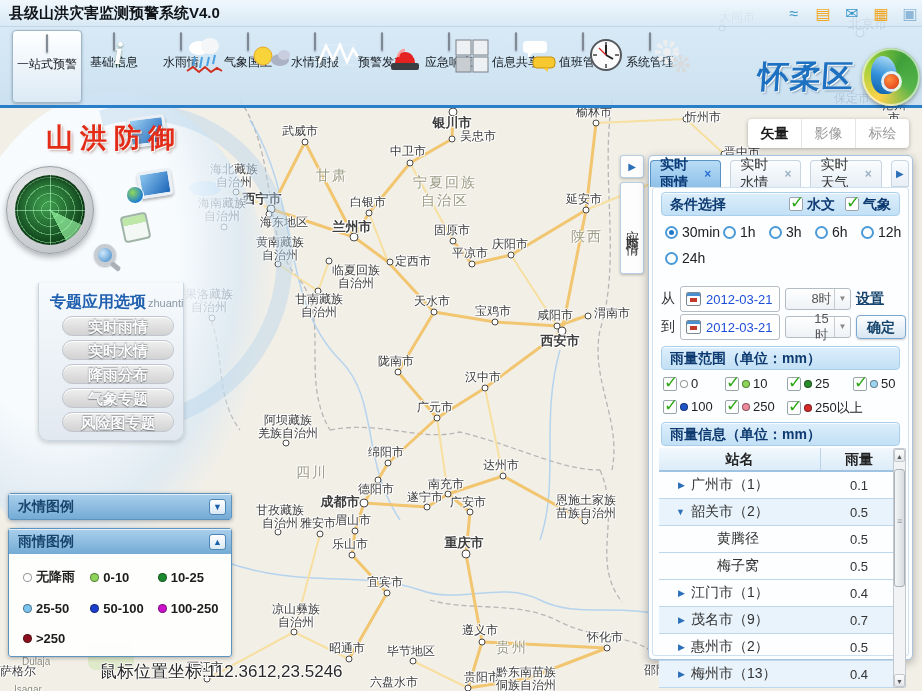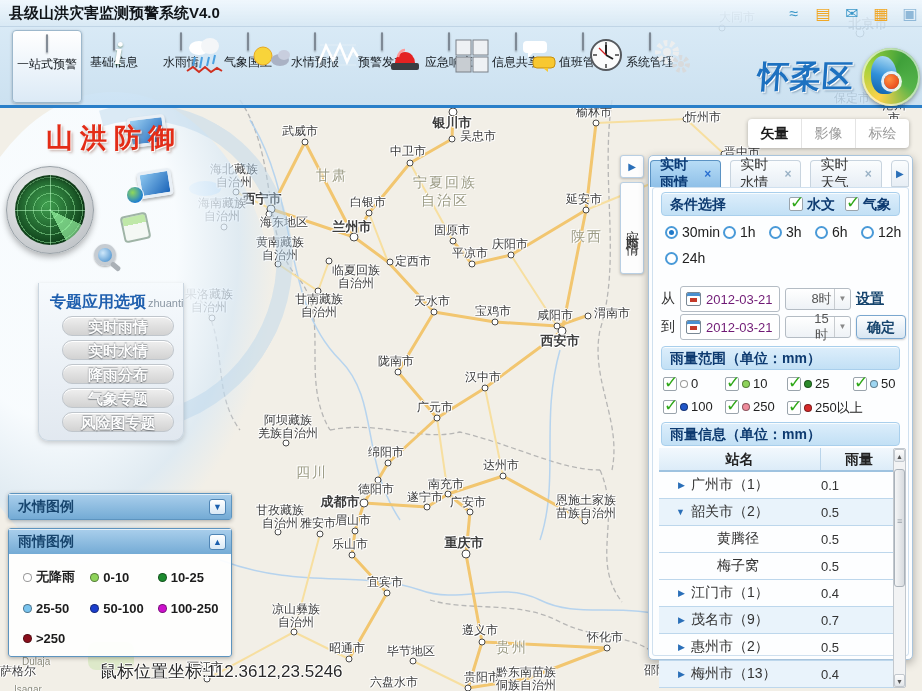--- a/index.html
+++ b/index.html
@@ -145,21 +145,21 @@
     font-size:14px;font-weight:bold;color:#0d3a70;line-height:22px;padding:0 8px;display:flex;align-items:center;}
   .chk{display:inline-block;width:14px;height:14px;background:#fff;border:1px solid #9aa4ac;border-radius:2px;position:relative;cursor:pointer;}
   .chk::after{content:"✓";position:absolute;left:0px;top:-6px;font-size:17px;font-weight:bold;color:#2fa818;
     text-shadow:1px 1px 0 rgba(255,255,255,.7);}
   .radio{display:inline-block;width:13px;height:13px;border-radius:50%;border:2px solid #4a9ad8;background:#fff;position:relative;cursor:pointer;}
   .radio.sel::after{content:"";position:absolute;left:2px;top:2px;width:5px;height:5px;border-radius:50%;background:#1e78c8;}
   .ritem{position:absolute;display:flex;align-items:center;gap:4px;font-size:14px;color:#222;}
 
   .frow{position:absolute;left:8px;display:flex;align-items:center;gap:5px;font-size:14px;color:#333;}
   .datefield{width:100px;height:22px;border:1px solid #b4bcc4;border-radius:3px;background:#fff;display:flex;align-items:center;
-    gap:5px;padding:12px 5px;font-size:13px;color:#701a75;}
+    gap:5px;padding:12px 5px;font-size:13px;color:#1d4ed8;}
   .cal{display:inline-block;width:15px;height:14px;background:#fff;border:1px solid #7a8894;border-radius:2px;
     box-shadow:inset 0 3px 0 #4a90d0;position:relative;}
   .cal::after{content:"";position:absolute;left:3px;bottom:3px;width:7px;height:4px;background:#c43a2a;}
   .ddfield{width:66px;height:22px;border:1px solid #b4bcc4;border-radius:3px;background:linear-gradient(180deg,#fff,#eef2f6);
     display:flex;align-items:center;font-size:13px;color:#555;cursor:pointer;padding-left:23px;}
   .ddfield .v{flex:1;text-align:center;}
   .ddfield .a{width:16px;border-left:1px solid #c8ccd0;text-align:center;font-size:8px;color:#888;line-height:20px;}
   #setlink{font-size:14px;font-weight:bold;color:#17456e;text-decoration:underline;cursor:pointer;}
   #okbtn{width:50px;height:24px;border:1px solid #7aa7cf;border-radius:4px;font-size:14px;font-weight:bold;color:#17456e;
     background:linear-gradient(180deg,#fefefe,#d8e6f2);box-shadow:0 1px 2px rgba(0,0,0,.2);cursor:pointer;text-align:center;line-height:22px;}
@@ -169,21 +169,21 @@
   #tbl{position:absolute;left:6px;top:260px;width:238px;}
   #tbl .thead{height:24px;display:flex;background:linear-gradient(180deg,#f2f8fd,#dcecf8);border-bottom:2px solid #9fc3e0;
     font-size:14px;font-weight:bold;color:#222;}
   #tbl .thead .c1{width:162px;text-align:center;line-height:23px;border-right:1px solid #b9d4ea;}
   #tbl .thead .c2{flex:1;text-align:center;line-height:23px;}
   .trow{height:27px;display:flex;align-items:center;border-bottom:1px solid #bdd7ec;font-size:14px;color:#333;cursor:pointer;}
   .trow.alt{background:#e9f3fb;}
   .trow .arr{width:26px;text-align:right;font-size:9px;color:#2a6fb8;}
   .trow .nm{flex:1;padding-left:6px;}
   .trow.child .nm{padding-left:32px;}
-  .trow .vl{width:76px;text-align:left;font-size:13px;}
+  .trow .vl{width:76px;text-align:center;font-size:13px;}
   #sbar{position:absolute;right:2px;top:260px;width:13px;height:240px;border:1px solid #c2c8ce;background:#f2f3f4;border-radius:2px;}
   #sbar .ar{position:absolute;left:0;width:11px;height:13px;text-align:center;font-size:7px;color:#555;line-height:13px;
     background:linear-gradient(180deg,#fdfdfd,#e2e6ea);border:1px solid #c2c8ce;border-radius:2px;cursor:pointer;}
   #sbar .thumb{position:absolute;left:0;width:11px;top:20px;height:118px;border:1px solid #aab2ba;border-radius:3px;
     background:linear-gradient(90deg,#f4f5f6,#d8dce0);cursor:grab;}
   #sbar .thumb::after{content:"≡";position:absolute;left:2px;top:46px;font-size:9px;color:#98a0a8;}
 </style>
 </head>
 <body>
 

